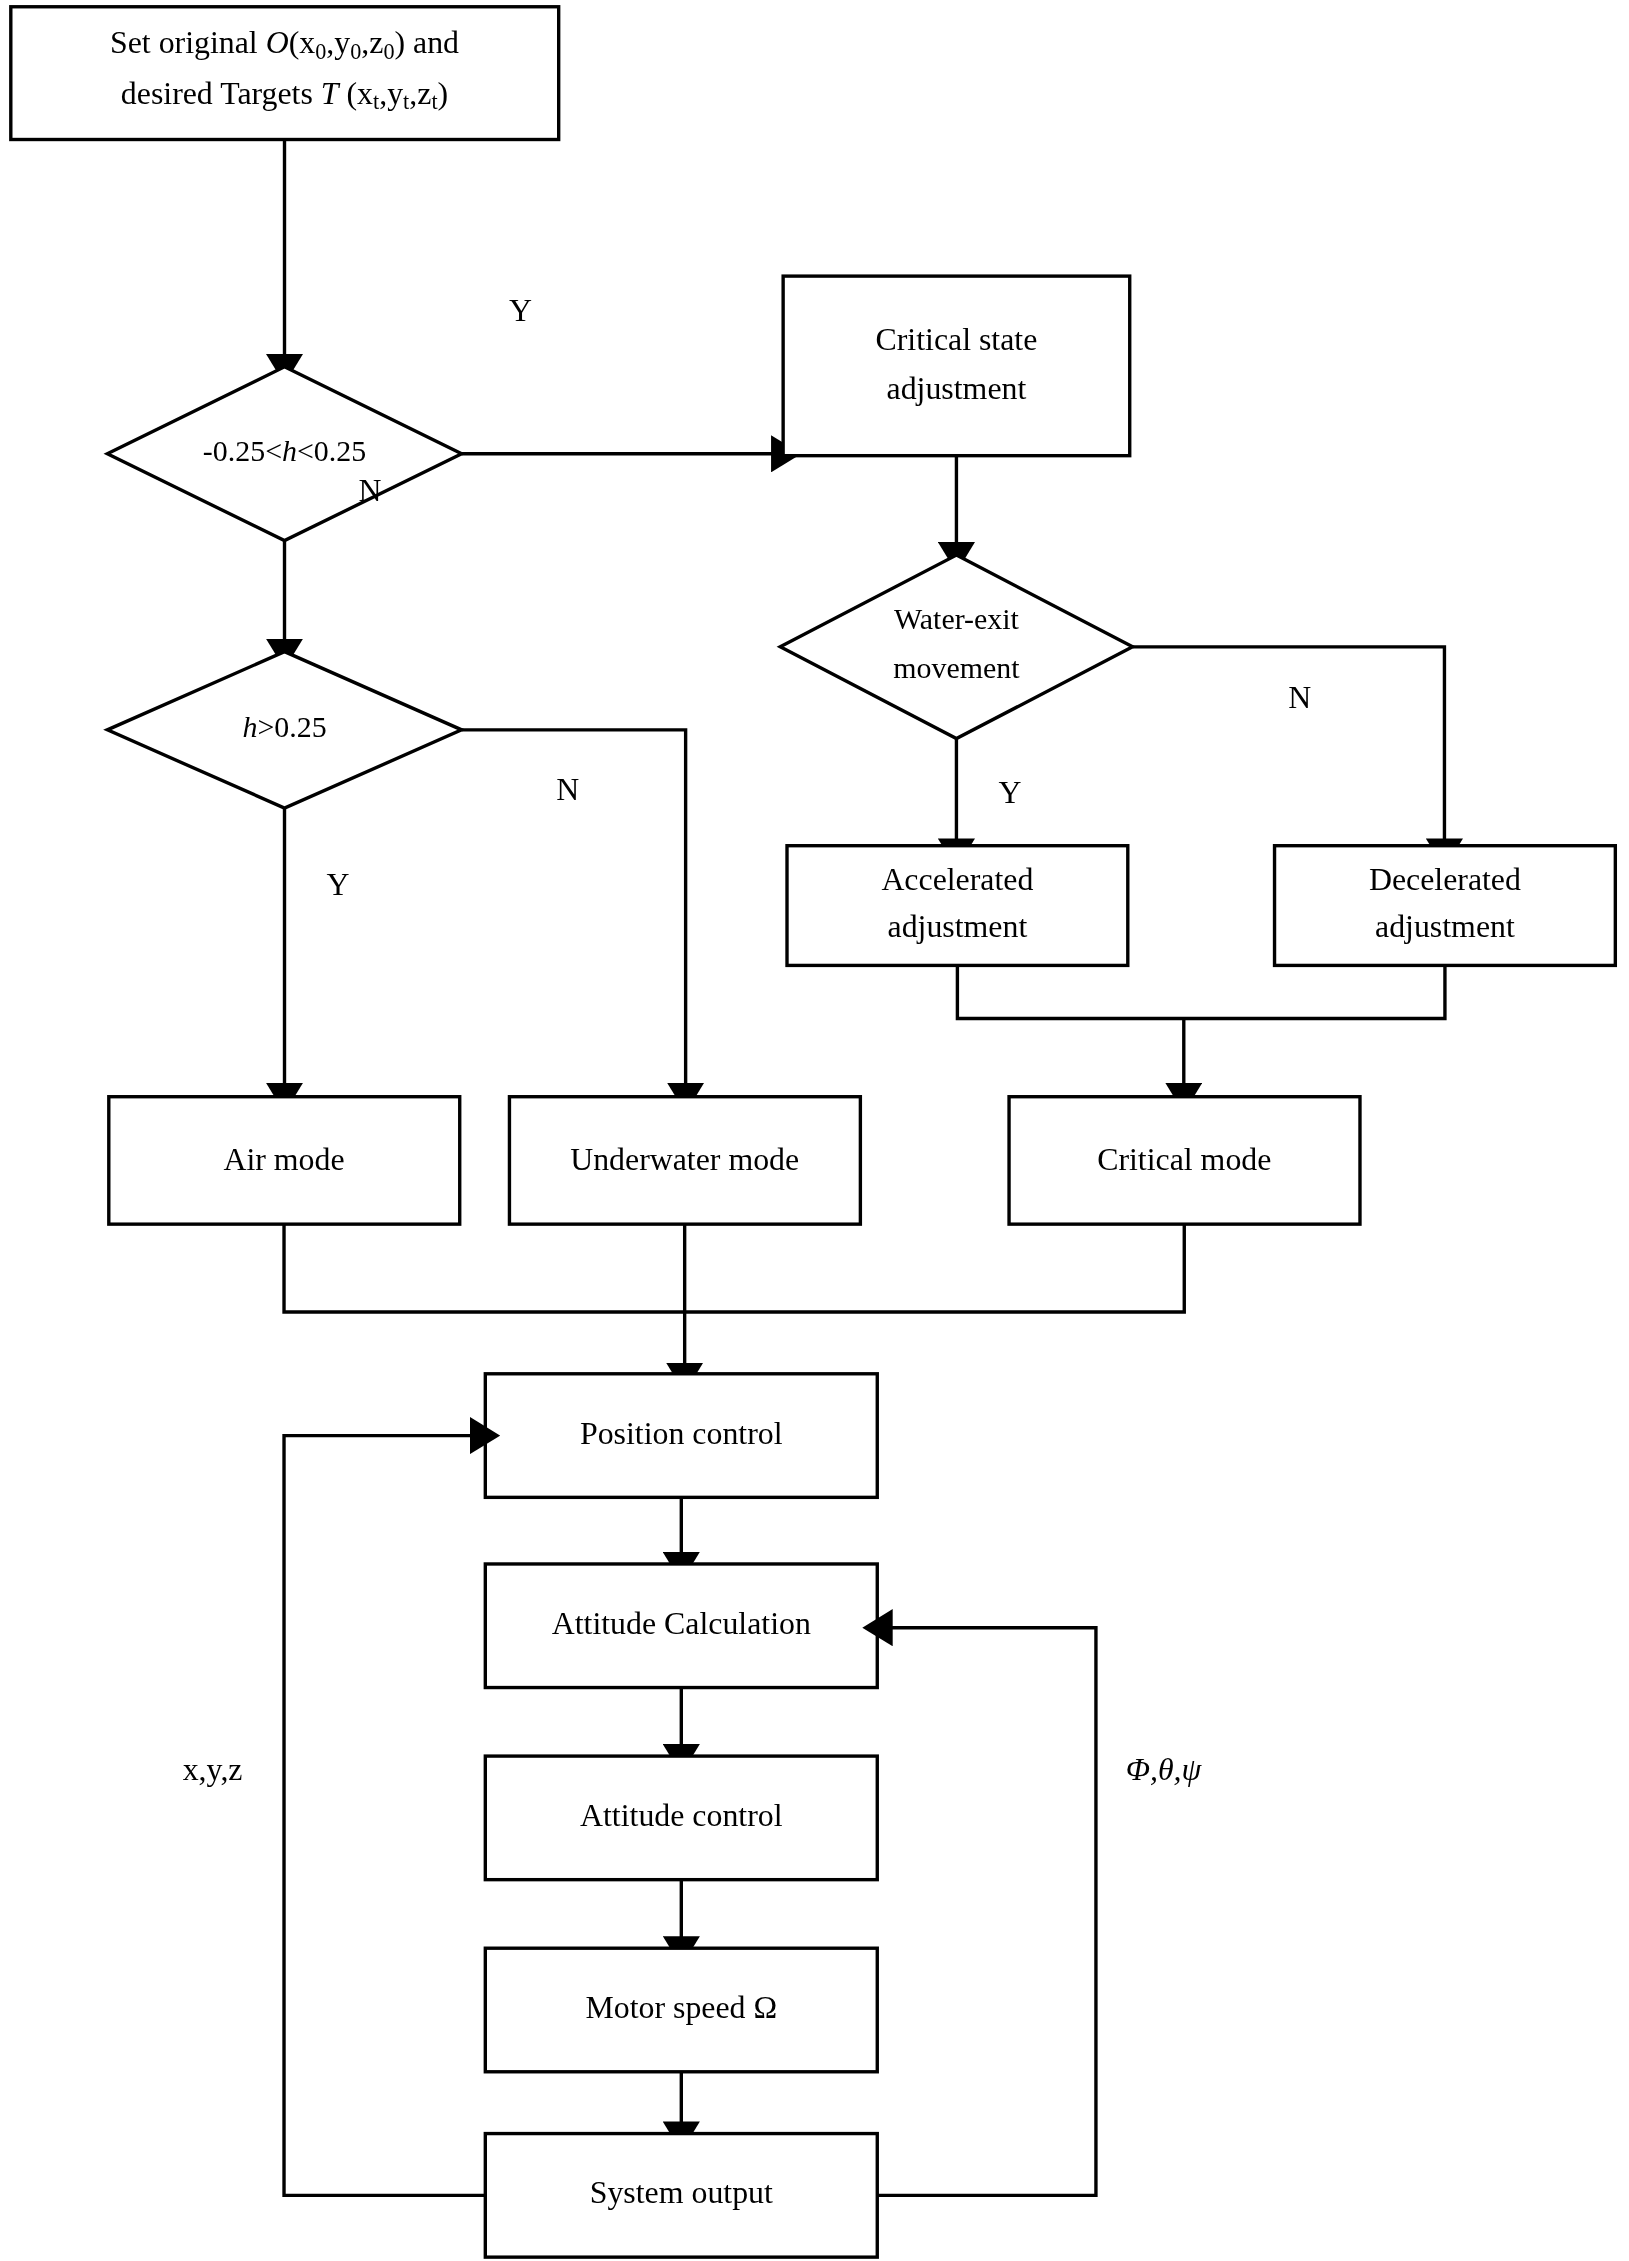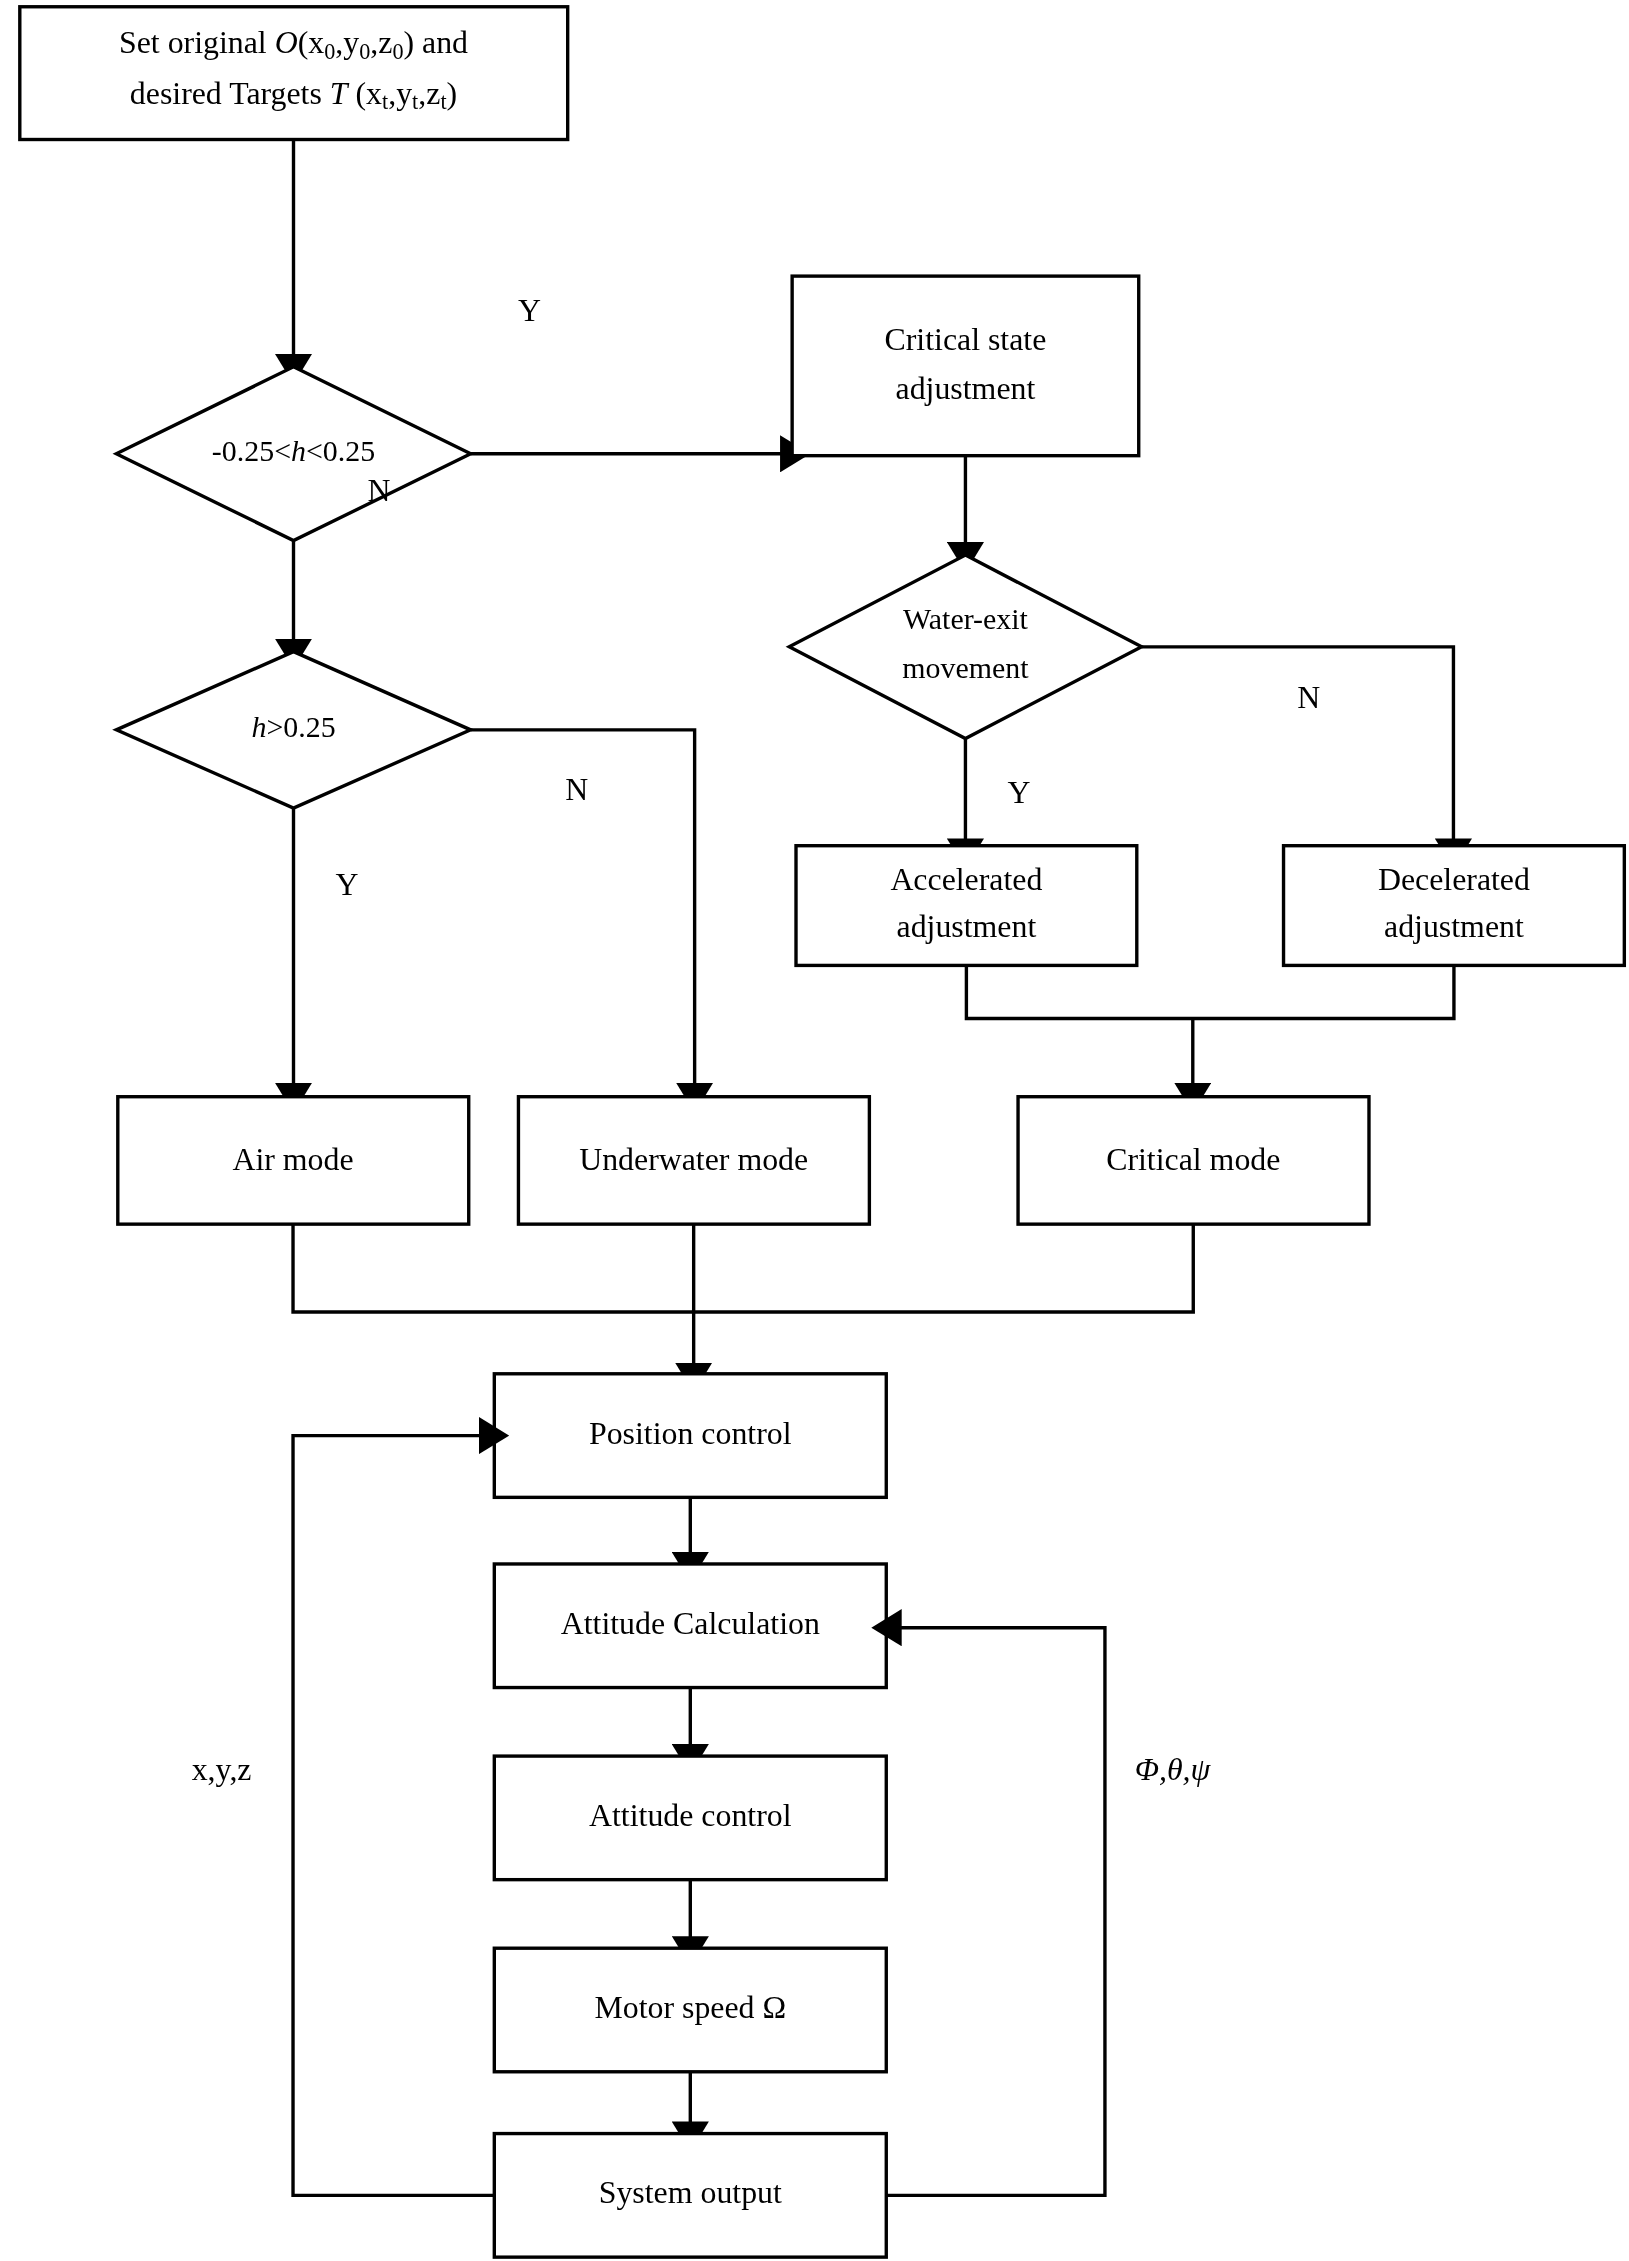--- a/index.html
+++ b/index.html
@@ -1,17 +1,17 @@
 <!DOCTYPE html>
 <html style="font-size:7.7px"><head>
 <meta charset="utf-8">
 <style>
   html,body{margin:0;padding:0;background:#ffffff;}
   body{font-family:"Liberation Serif", serif;}
-  #stage{position:relative;width:1388px;height:2261px;background:#fff;padding-left:9px;}
+  #stage{position:relative;width:1388px;height:2261px;background:#fff;}
   svg{display:block;}
   .shape{fill:#ffffff;stroke:#000000;stroke-width:7;}
   .lnk{stroke:#000000;stroke-width:7;fill:none;}
   .arrowhead{fill:#000000;stroke:none;}
   text{font-family:"Liberation Serif", serif;fill:#000000;}
   .boxtext{font-size:66px;text-anchor:middle;dominant-baseline:middle;}
   .diatext{font-size:62px;text-anchor:middle;dominant-baseline:middle;}
   .yn{font-size:66px;text-anchor:middle;dominant-baseline:middle;}
   .fb{font-size:66px;text-anchor:middle;dominant-baseline:middle;}
   .ital{font-style:italic;}

